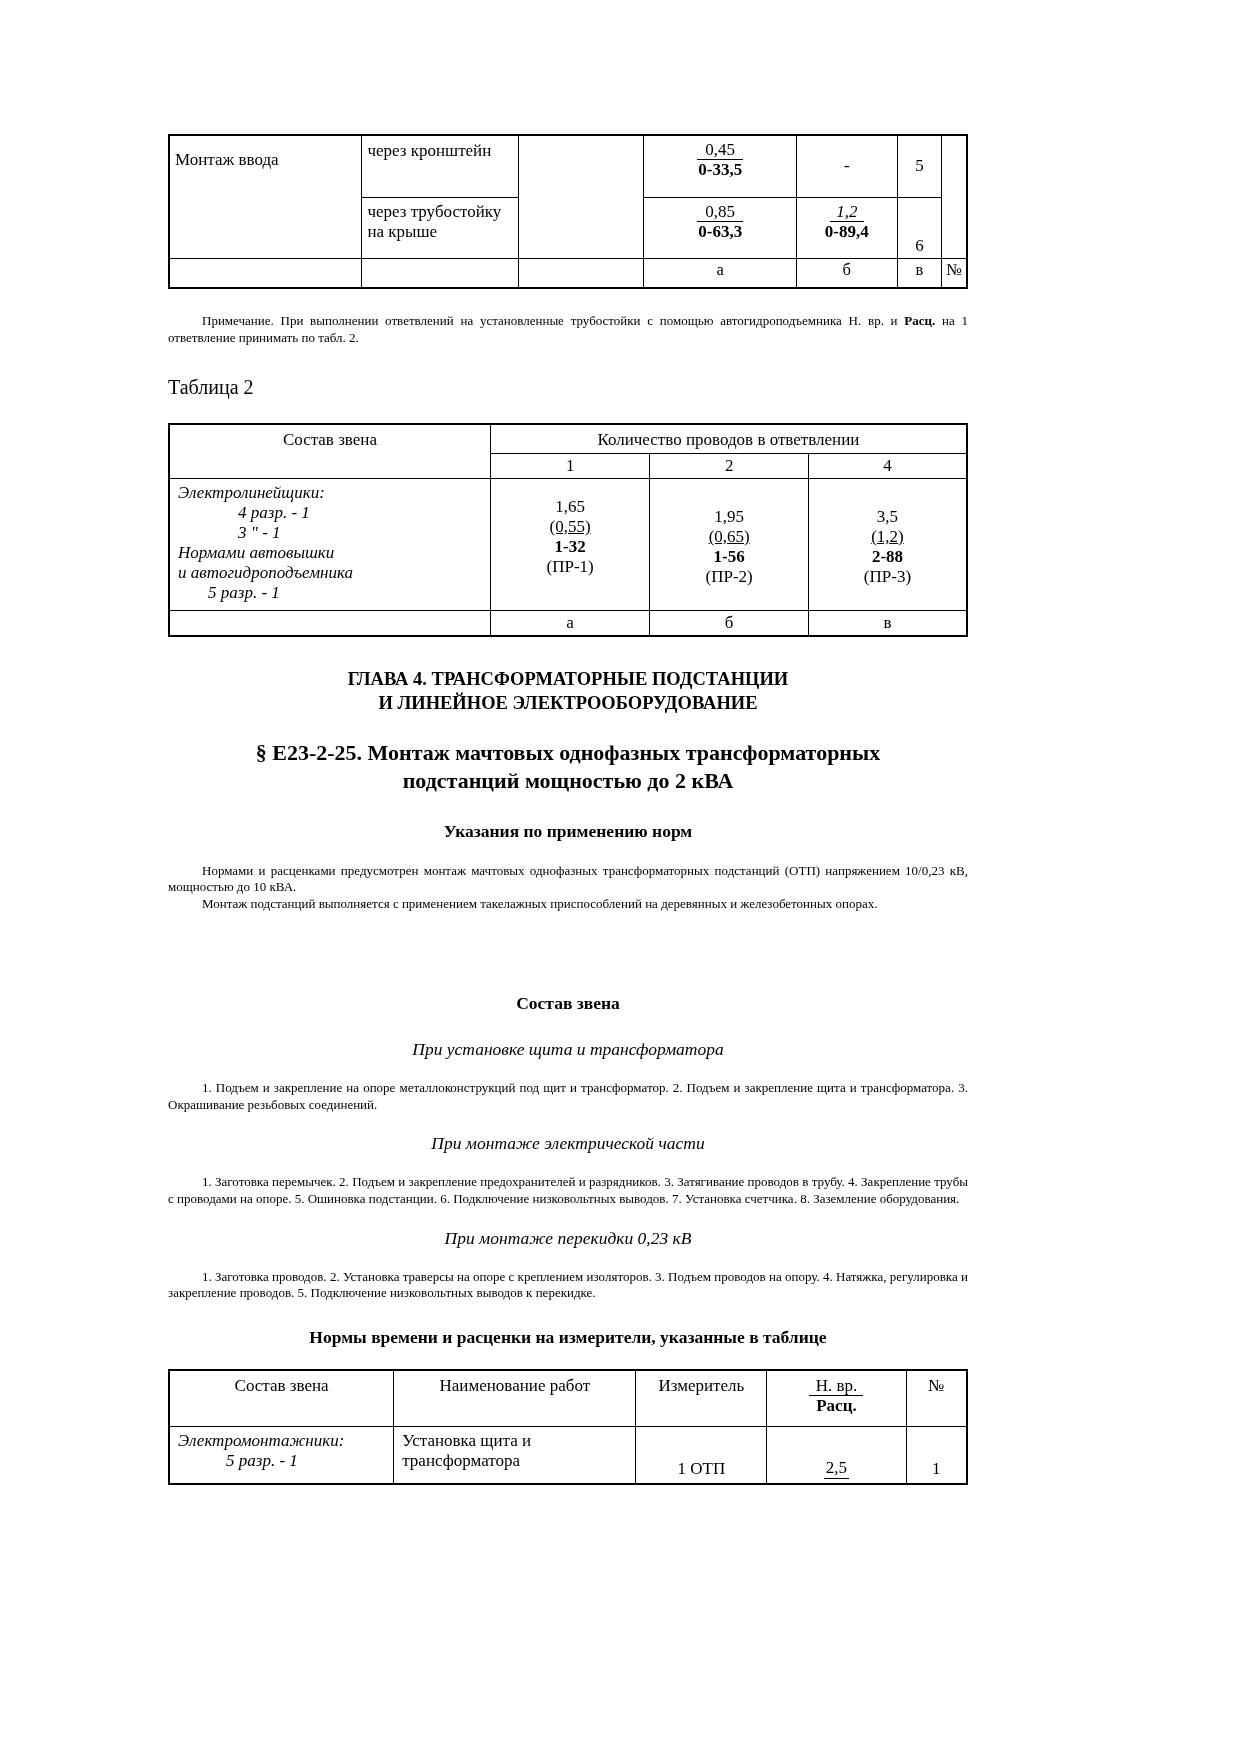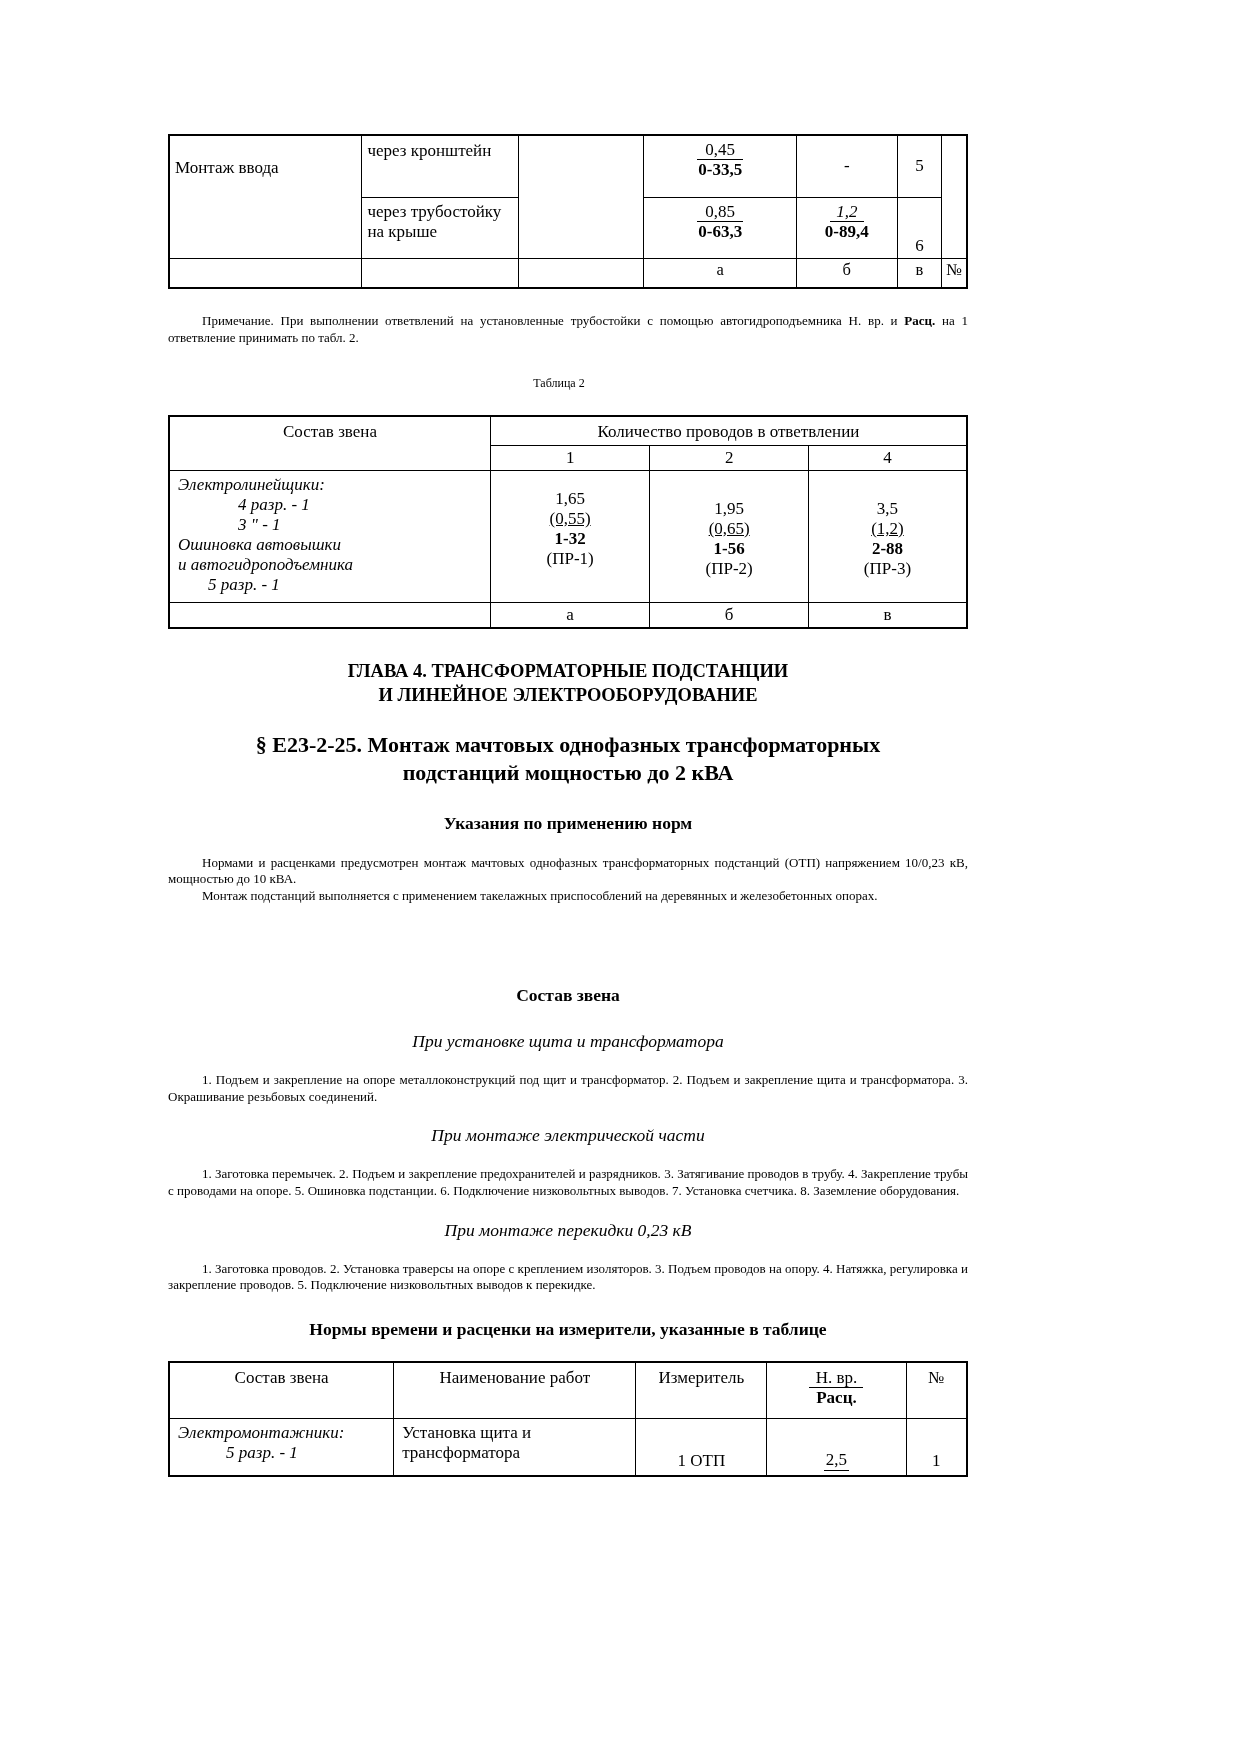--- a/index.html
+++ b/index.html
@@ -69,22 +69,22 @@
     line-height: 1.28;
     text-align: justify;
     text-indent: 34px;
   }
   .sp20 { height: 20px; }
   .sp24 { height: 24px; }
   .sp30 { height: 30px; }
   .sp56 { height: 56px; }
 
   .tbl-caption {
-    font-size: 12px;
-    text-align: center;
+    font-size: 20px;
+    text-align: left;
     padding-right: 18px;
   }
 
   h1.chapter, h2.section, h3.subhead {
     margin: 0;
     text-align: center;
     font-weight: bold;
   }
   h1.chapter { font-size: 18.5px; line-height: 1.3; }
   h2.section { font-size: 22px; line-height: 1.3; }
@@ -133,21 +133,21 @@
     <colgroup>
       <col class="c1">
         <col class="c2">
         <col class="c3">
         <col class="c4">
         <col class="c5">
         <col class="c6">
     </colgroup>
     <tbody>
       <tr>
-        <td rowspan="2" class="l" style="vertical-align:top;padding-top:22px;">Монтаж ввода</td>
+        <td rowspan="2" class="l" style="vertical-align:top;padding-top:14px;">Монтаж ввода</td>
         <td class="l" style="height:54px;padding-top:5px;">через кронштейн</td>
         <td rowspan="2"></td>
         <td class="c" style="padding-top:4px;">
           <span class="num">0,45</span>
           <span class="den">0-33,5</span>
         </td>
         <td class="c" style="vertical-align:middle;">
           <span class="den" style="font-weight:normal;">-</span>
         </td>
         <td class="c" style="vertical-align:middle;">5</td>
@@ -201,21 +201,21 @@
       <tr>
         <td class="c">1</td>
         <td class="c">2</td>
         <td class="c">4</td>
       </tr>
       <tr>
         <td class="l ital" style="padding:4px 8px 6px 8px;">
           <span class="stack-line">Электролинейщики:</span>
           <span class="stack-line" style="padding-left:60px;">4 разр. - 1</span>
           <span class="stack-line" style="padding-left:60px;">3   "   - 1</span>
-          <span class="stack-line">Ошиновка автовышки</span>
+          <span class="stack-line">Нормами автовышки</span>
           <span class="stack-line">и автогидроподъемника</span>
           <span class="stack-line" style="padding-left:30px;">5 разр. - 1</span>
         </td>
         <td class="c" style="padding-top:18px;">
           <span class="stack-line">1,65</span>
           <span class="stack-line undl">(0,55)</span>
           <span class="stack-line bold">1-32</span>
           <span class="stack-line">(ПР-1)</span>
         </td>
         <td class="c" style="padding-top:28px;">

